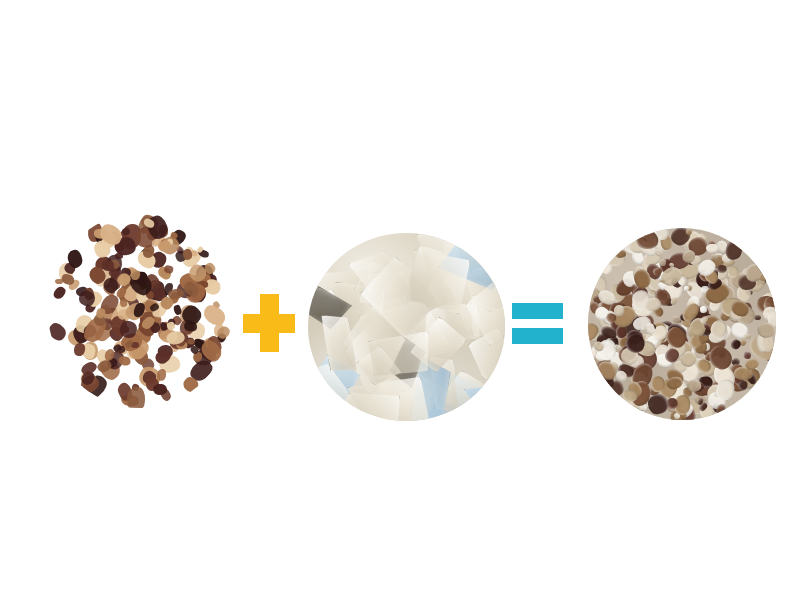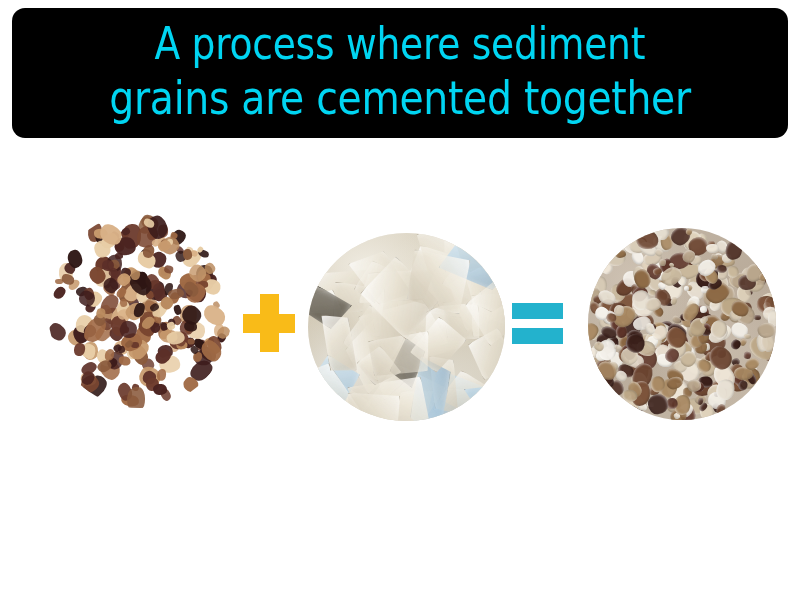--- a/index.html
+++ b/index.html
@@ -176,24 +176,20 @@
     background: #23b2cd;
   }
   .op-equals .eq-bar.top { top: 0; }
   .op-equals .eq-bar.bottom { top: 25px; }
 </style>
 </head>
 <body>
 
 <div id="stage">
 
-  <div class="title-banner">
-    <div class="title-line line1">A process where sediment</div>
-    <div class="title-line line2">grains are cemented together</div>
-  </div>
 
   <div class="equation">
 
     <div class="circle" id="circle-sediment">
       <div class="tex sediment-bg" id="tex-sediment">
           <div class="grain" style="left: 59.7672%; top: 12.3616%; width: 5.49741%; height: 6.90517%; background: rgb(217, 177, 135); transform: rotate(-19.9692deg); opacity: 0.95;"></div>
           <div class="grain" style="left: 28.7503%; top: 74.6572%; width: 9.53591%; height: 10.6726%; background: rgb(160, 106, 69); transform: rotate(-33.3016deg); opacity: 0.87;"></div>
           <div class="grain" style="left: 74.3987%; top: 18.4844%; width: 7.46453%; height: 9.76465%; background: rgb(232, 205, 166); transform: rotate(48.4097deg); opacity: 0.97;"></div>
           <div class="grain" style="left: 21.5328%; top: 5.32316%; width: 7.7401%; height: 9.92527%; background: rgb(122, 70, 48); transform: rotate(7.82014deg); opacity: 0.93;"></div>
           <div class="grain" style="left: 47.7374%; top: 57.8394%; width: 8.32037%; height: 9.19256%; background: rgb(160, 106, 69); transform: rotate(1.3943deg); opacity: 0.96;"></div>

